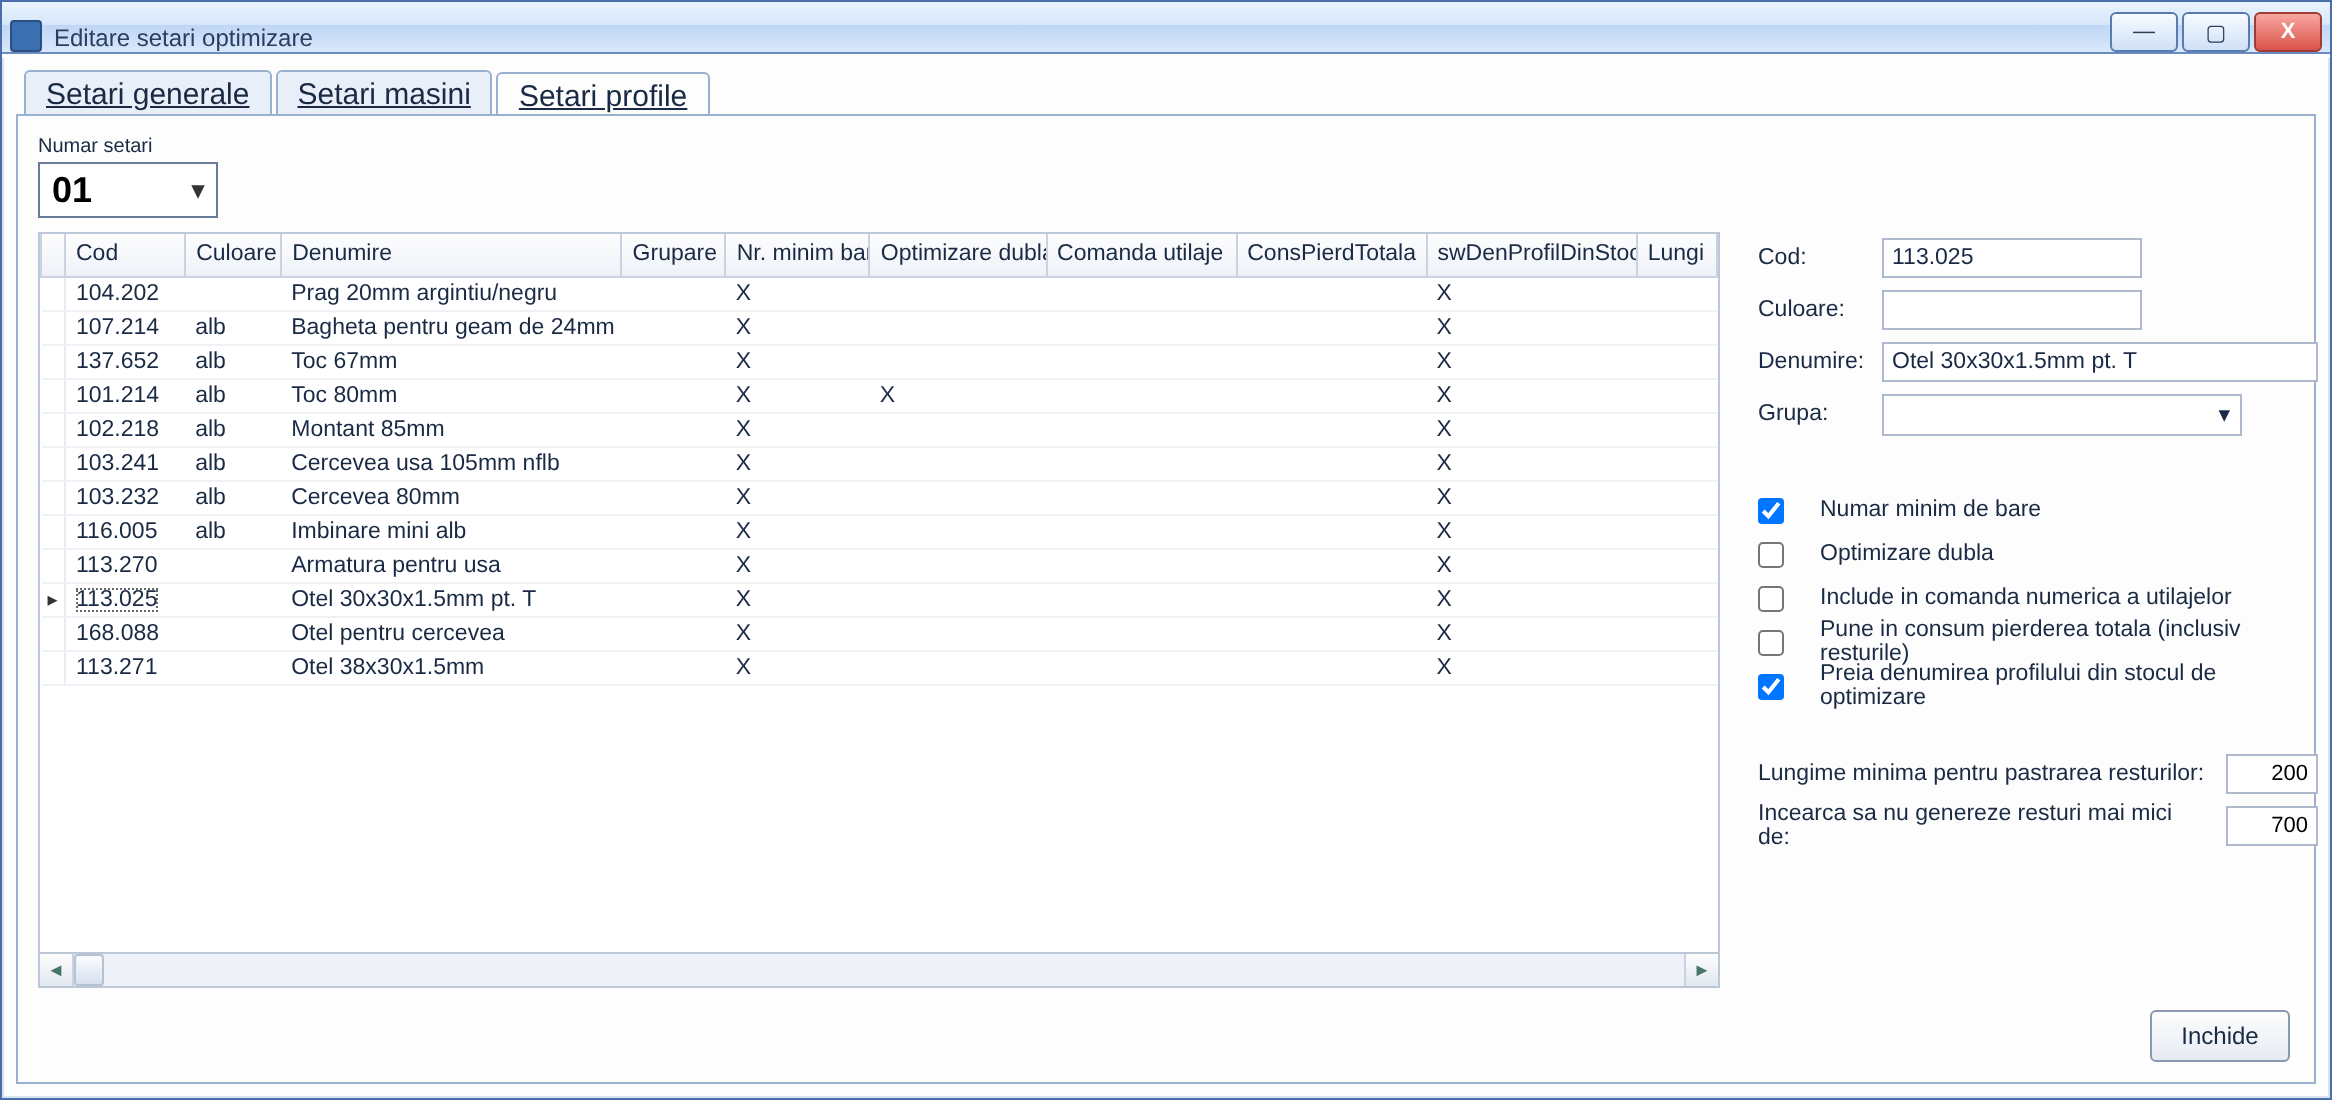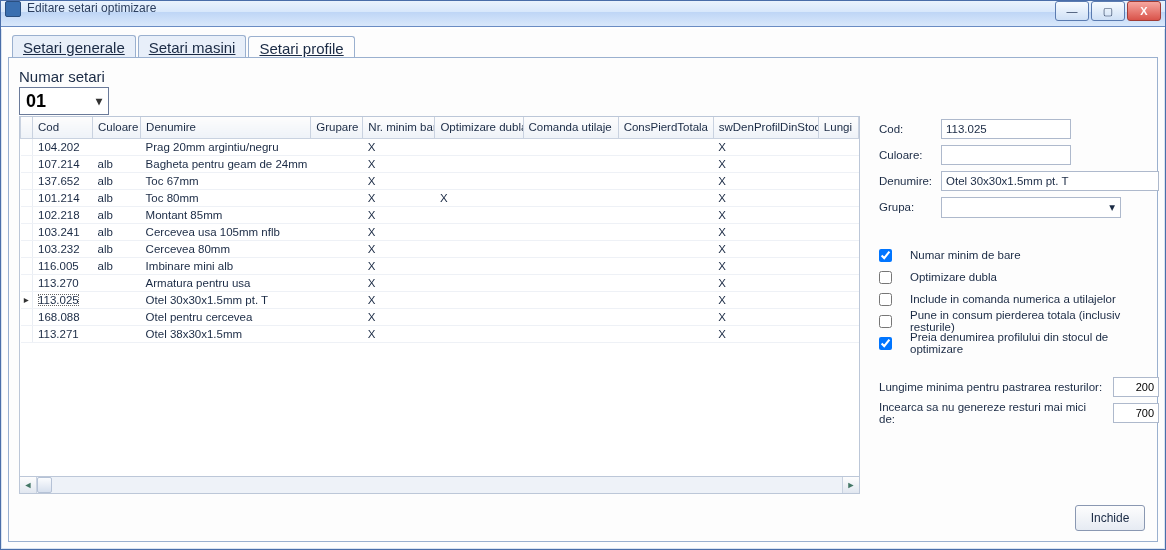--- a/index.html
+++ b/index.html
@@ -1,33 +1,33 @@
 <!DOCTYPE html>
 <html><head>
 <meta charset="utf-8">
 <style>
   * { box-sizing: border-box; }
   html, body { margin: 0; padding: 0; font-family: "Segoe UI", Tahoma, sans-serif; font-size: 12px; background: #6d8ac0; }
   .window { width: 1166px; height: 550px; background: #fff; border: 1px solid #4a6ea9; position: relative; box-shadow: 0 0 8px rgba(0,0,0,0.4); }
   
-  .titlebar { height: 26px; background: linear-gradient(to bottom, #eaf3fd 0%, #d7e7fb 45%, #bfd6f6 46%, #d9e8fb 100%); border-bottom: 1px solid #6a8cc3; display: flex; align-items: flex-start; padding: 0 4px; }
+  .titlebar { height: 26px; background: linear-gradient(to bottom, #eaf3fd 0%, #d7e7fb 45%, #bfd6f6 46%, #d9e8fb 100%); border-bottom: 1px solid #6a8cc3; display: flex; align-items: flex-end; padding: 0 4px; }
   .titlebar .app-icon { width: 16px; height: 16px; background: #3a6fb0; border: 1px solid #2a4f80; margin-right: 6px; border-radius: 2px; }
   .titlebar .title { color: #2b3e5e; flex: 1; font-size: 12px; }
   .winbtns { display: flex; gap: 2px; }
   .winbtn { width: 34px; height: 20px; border: 1px solid #5a7bb0; border-radius: 3px; display: flex; align-items: center; justify-content: center; background: linear-gradient(to bottom,#f7fbff,#cfe0f6); color:#2b3e5e; font-size:11px; cursor:default; }
   .winbtn.close { background: linear-gradient(to bottom,#f7a7a0,#d9534a); border-color:#a03c36; color:#fff; font-weight:bold; }
   
   .client { position:absolute; top:28px; bottom:0; left:0; right:0; background:#fdfdfd; padding:6px; border:1px solid #d9e3f0; border-top:none; }
   
   .tabs-row { display:flex; height:22px; margin-left:4px; }
   .tab { padding:3px 10px 0; border:1px solid #9ab0cf; border-bottom:none; background:#e8eff9; margin-right:2px; border-radius:3px 3px 0 0; cursor:default; font-size:15px; color:#1a2a44;text-decoration:underline; }
   .tab.active { background:#fdfdfd; border-bottom:1px solid #fdfdfd; position:relative; top:1px; }
   .tab-panel { border:1px solid #9ab0cf; position:absolute; top:28px; left:6px; right:6px; bottom:6px; padding:10px 10px 10px 10px; }
   
-  .numar-label { font-size:15px; color:#1a2a44; margin-bottom:2px; display:block; }
+  .numar-label { font-size:10px; color:#1a2a44; margin-bottom:2px; display:block; }
   .combo01 { width:90px; height:28px; border:1.5px solid #6a7a99; display:flex; align-items:center; justify-content:space-between; padding:0 6px; font-size:18px; font-weight:bold; background:#fff; margin-bottom:10px; }
   .combo01 .chev { font-size:12px; color:#333; }
   
   .main-area { position:absolute; top:58px; left:10px; right:10px; bottom:46px; display:flex; }
   .grid-wrap { position:relative; flex:0 0 842px; border-right:1px solid transparent; }
   .grid { border:1px solid #bcc7d8; width:100%; height:calc(100% - 18px); overflow:hidden; background:#fff; }
   table { border-collapse:collapse; width:100%; table-layout:fixed; font-size:11.5px; }
   th { background:linear-gradient(to bottom,#fdfdfd,#eef2f8); border:1px solid #c9d2e0; border-top:none; text-align:left; font-weight:normal; padding:3px 5px; color:#1a2a44; height:21px; white-space:nowrap; overflow:hidden; }
   th:first-child{width:10px;padding:0;}
   td { border-bottom:1px solid #eef1f6; padding:1.5px 5px; height:17px; white-space:nowrap; overflow:hidden; color:#1a2a44; }

